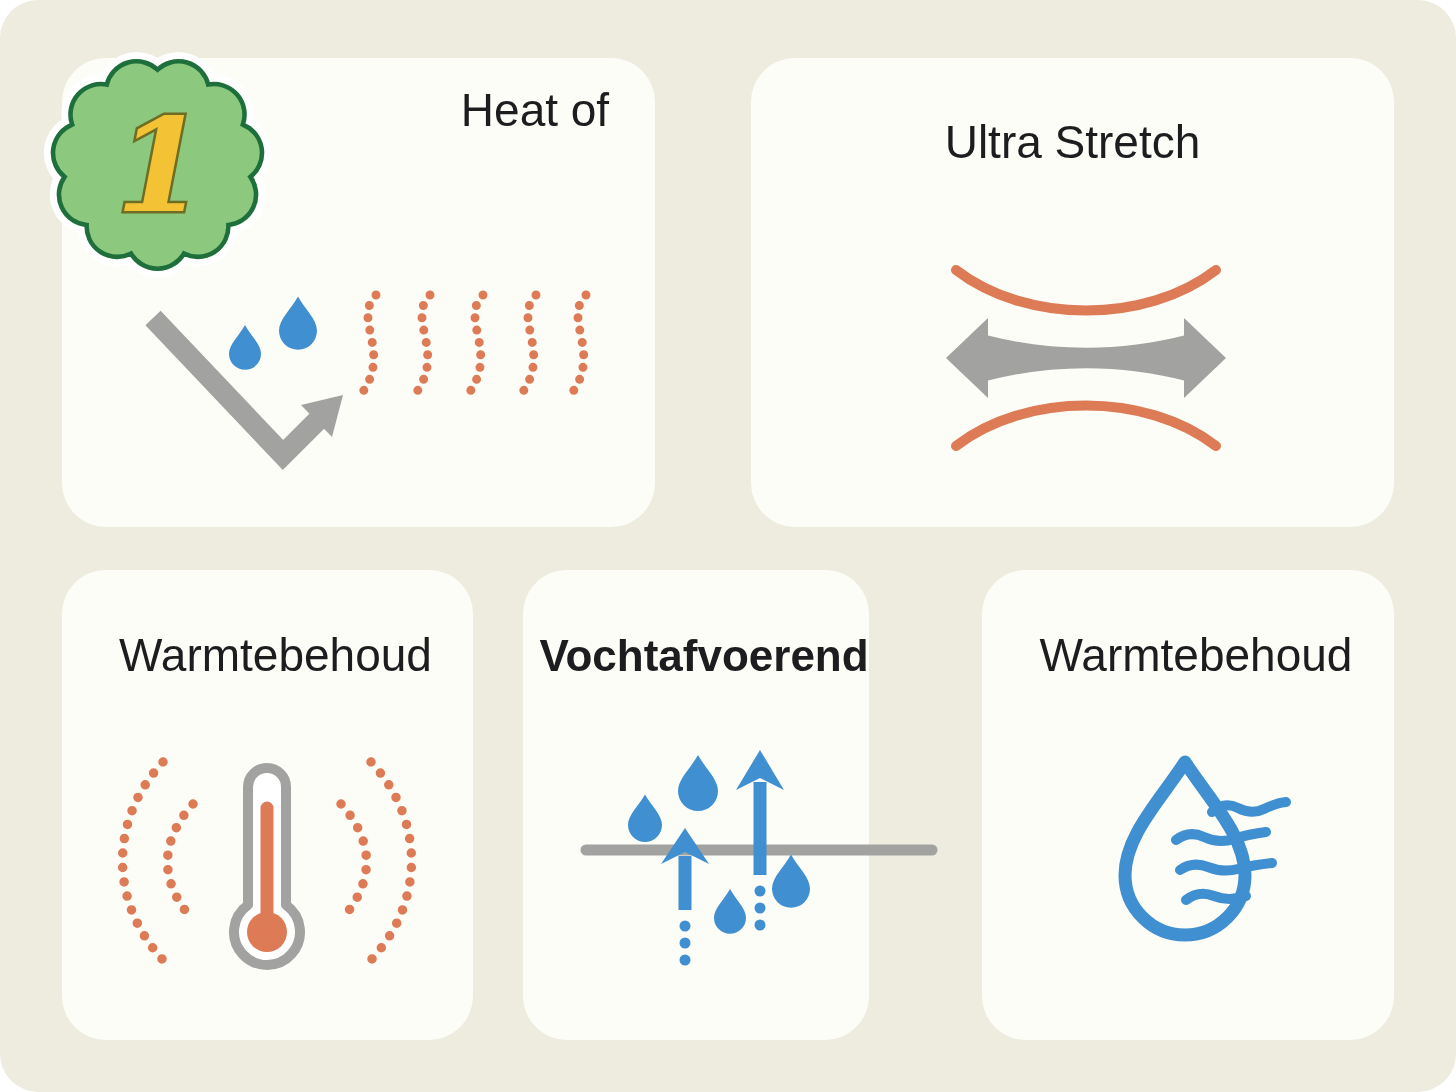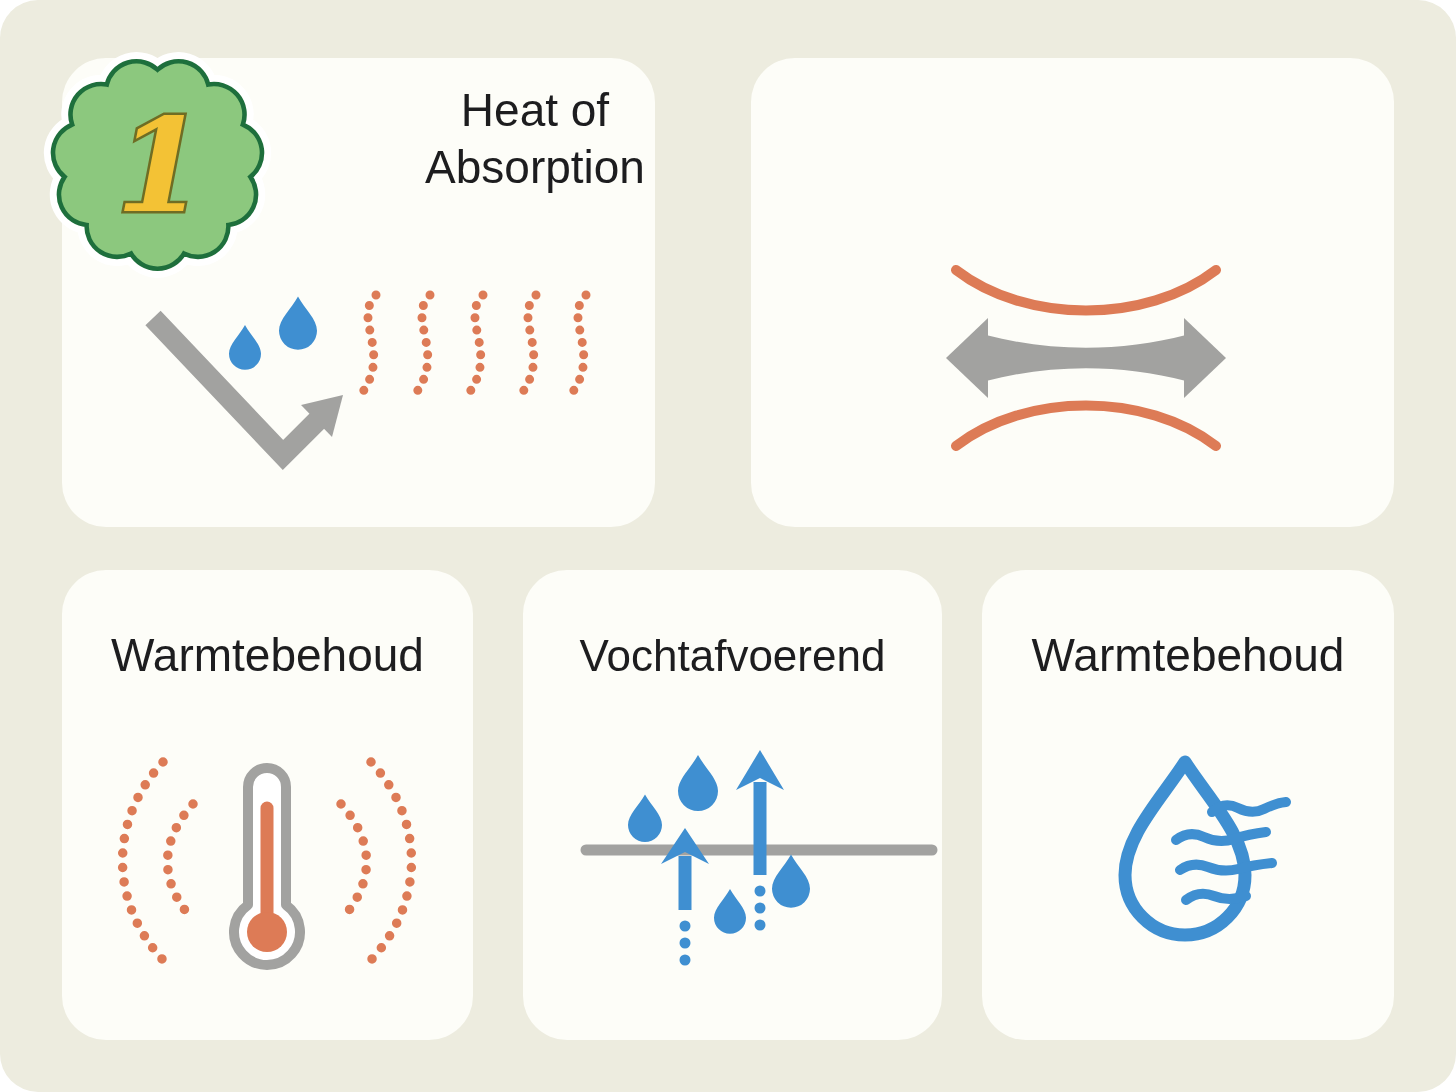--- a/index.html
+++ b/index.html
@@ -14,31 +14,31 @@
     border-radius:38px;
   }
   .card{
     position:absolute;
     background:var(--card-bg,#fdfdf8);
     border-radius:44px;
   }
   #card-heat   {left:62px;  top:58px;  width:593px; height:469px;}
   #card-stretch{left:751px; top:58px;  width:643px; height:469px;}
   #card-warm   {left:62px;  top:570px; width:411px; height:470px;}
-  #card-moist  {left:523px; top:570px; width:419px; height:470px;}
+  #card-moist  {left:523px; top:570px; width:346px; height:470px;font-weight:bold;}
   #card-dry    {left:982px; top:570px; width:412px; height:470px;}
   .title{
     position:absolute;
     color:var(--text,#1d1d1f);
     font-size:46px;line-height:57px;
     text-align:center;white-space:nowrap;
   }
   #card-heat .title{left:323px;top:24px;width:300px;white-space:normal;}
   #card-stretch .title{left:0;top:56px;width:100%;}
-  #card-warm .title,#card-moist .title,#card-dry .title{left:0;top:57px;width:100%;}
+  #card-warm .title,#card-moist .title,#card-dry .title{left:0;top:57px;width:100%;padding-left:8px;}
   #card-moist .title{font-size:44px;}
   .icon-svg{position:absolute;}
   #heat-icon{left:83px;top:227px;}
   #stretch-icon{left:185px;top:200px;}
   #warm-icon{left:35px;top:172px;}
   #moist-icon{left:55px;top:170px;}
   #dry-icon{left:108px;top:170px;}
   #badge{position:absolute;left:30px;top:36px;}
   
   .f-blue{fill:var(--blue,#3f8fd1);}
@@ -57,41 +57,42 @@
     font-family:"DejaVu Serif", serif;
     font-style:italic;font-weight:bold;font-size:126px;
   }
 </style>
 </head>
 <body>
 
 <div class="panel"></div>
 
 <div class="card" id="card-heat">
-  <div class="title"><span>Heat of</span><br><span>Absorption</span></div>
+  <div class="title"><span>Heat of</span><br></div>
   <svg class="icon-svg" id="heat-icon" width="460" height="210" viewBox="0 0 460 210">
     <path class="s-gray" stroke-width="21" stroke-miterlimit="4" d="M 8,33 L 138,170 L 176,132"></path>
     <polygon class="f-gray" points="198,110 187,152 156,120"></polygon>
     <g transform="translate(100,64) scale(0.8)">
       <path class="f-blue" d="M0,-30 C7,-17 20,-6 20,6 A20,20 0 1 1 -20,6 C-20,-6 -7,-17 0,-30 Z"></path>
     </g>
     <g transform="translate(153,40) scale(0.95)">
       <path class="f-blue" d="M0,-30 C7,-17 20,-6 20,6 A20,20 0 1 1 -20,6 C-20,-6 -7,-17 0,-30 Z"></path>
     </g>
     <g>
       <path class="dotted s-orange" stroke-width="9" stroke-dasharray="0 12.5" d="M 231,10 C 207,34 247,66 217,108"></path>
       <path class="dotted s-orange" stroke-width="9" stroke-dasharray="0 12.5" d="M 285,10 C 261,34 301,66 271,108"></path>
       <path class="dotted s-orange" stroke-width="9" stroke-dasharray="0 12.5" d="M 338,10 C 314,34 354,66 324,108"></path>
       <path class="dotted s-orange" stroke-width="9" stroke-dasharray="0 12.5" d="M 391,10 C 367,34 407,66 377,108"></path>
       <path class="dotted s-orange" stroke-width="9" stroke-dasharray="0 12.5" d="M 441,10 C 417,34 457,66 427,108"></path>
     </g>
   </svg>
 </div>
 
 <div class="card" id="card-stretch">
+  <div class="title">Ultra Stretch</div>
   <svg class="icon-svg" id="stretch-icon" width="300" height="200" viewBox="0 0 300 200">
     <path class="s-orange" stroke-width="10" stroke-linecap="round" d="M 20,12 C 90,66 210,66 280,12"></path>
     <path class="s-orange" stroke-width="10" stroke-linecap="round" d="M 20,188 C 90,134 210,134 280,188"></path>
     <g>
       <polygon class="f-gray" points="10,100 52,60 52,140"></polygon>
       <polygon class="f-gray" points="290,100 248,60 248,140"></polygon>
       <path class="f-gray" d="M 50,77 C 115,94 185,94 250,77 L 250,123 C 185,106 115,106 50,123 Z"></path>
     </g>
   </svg>
 </div>

